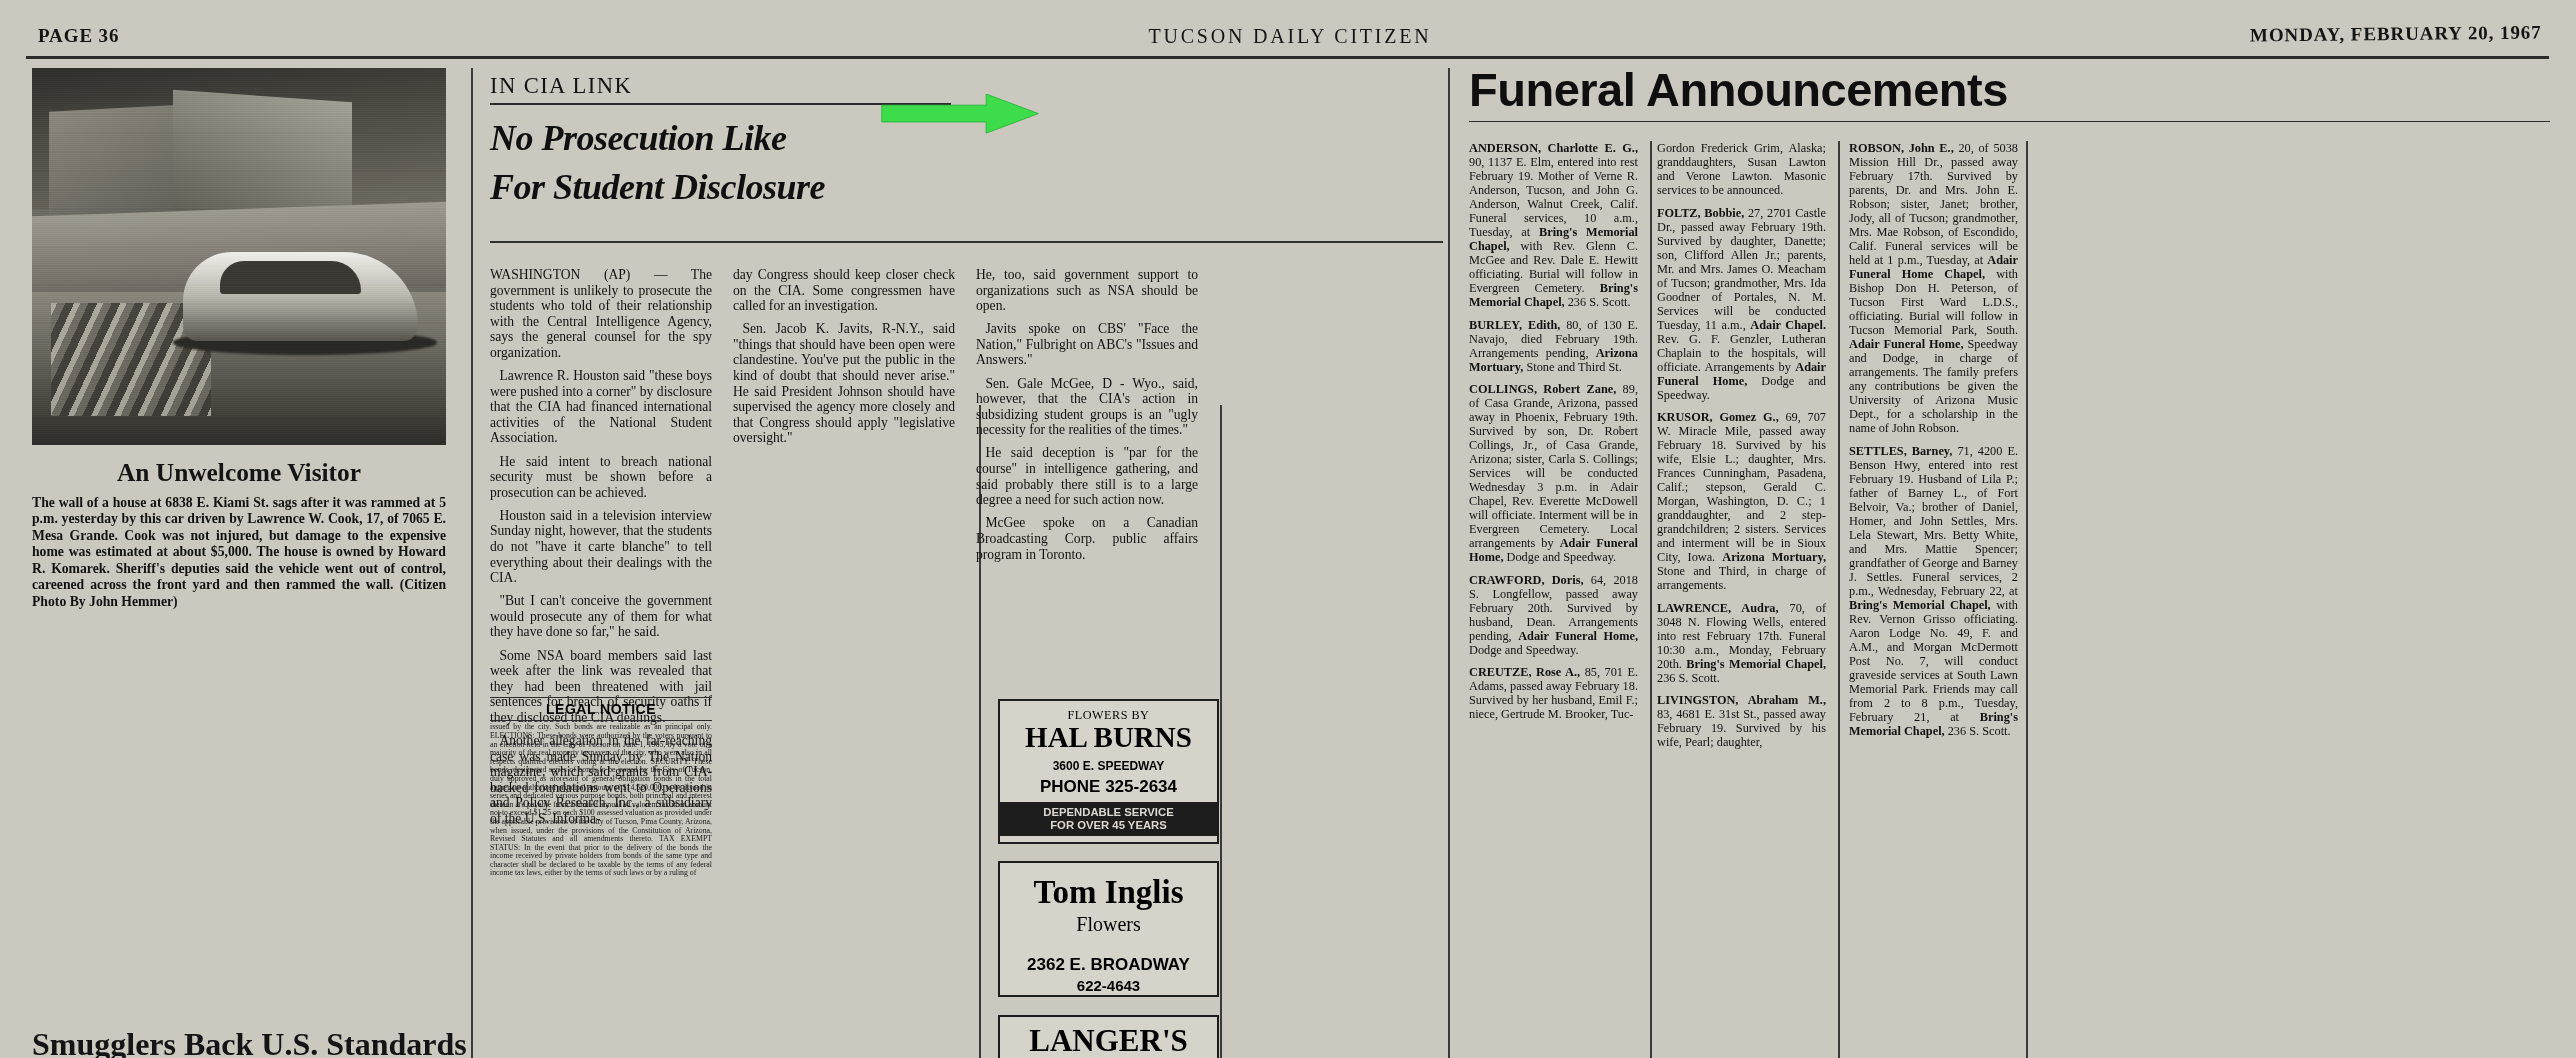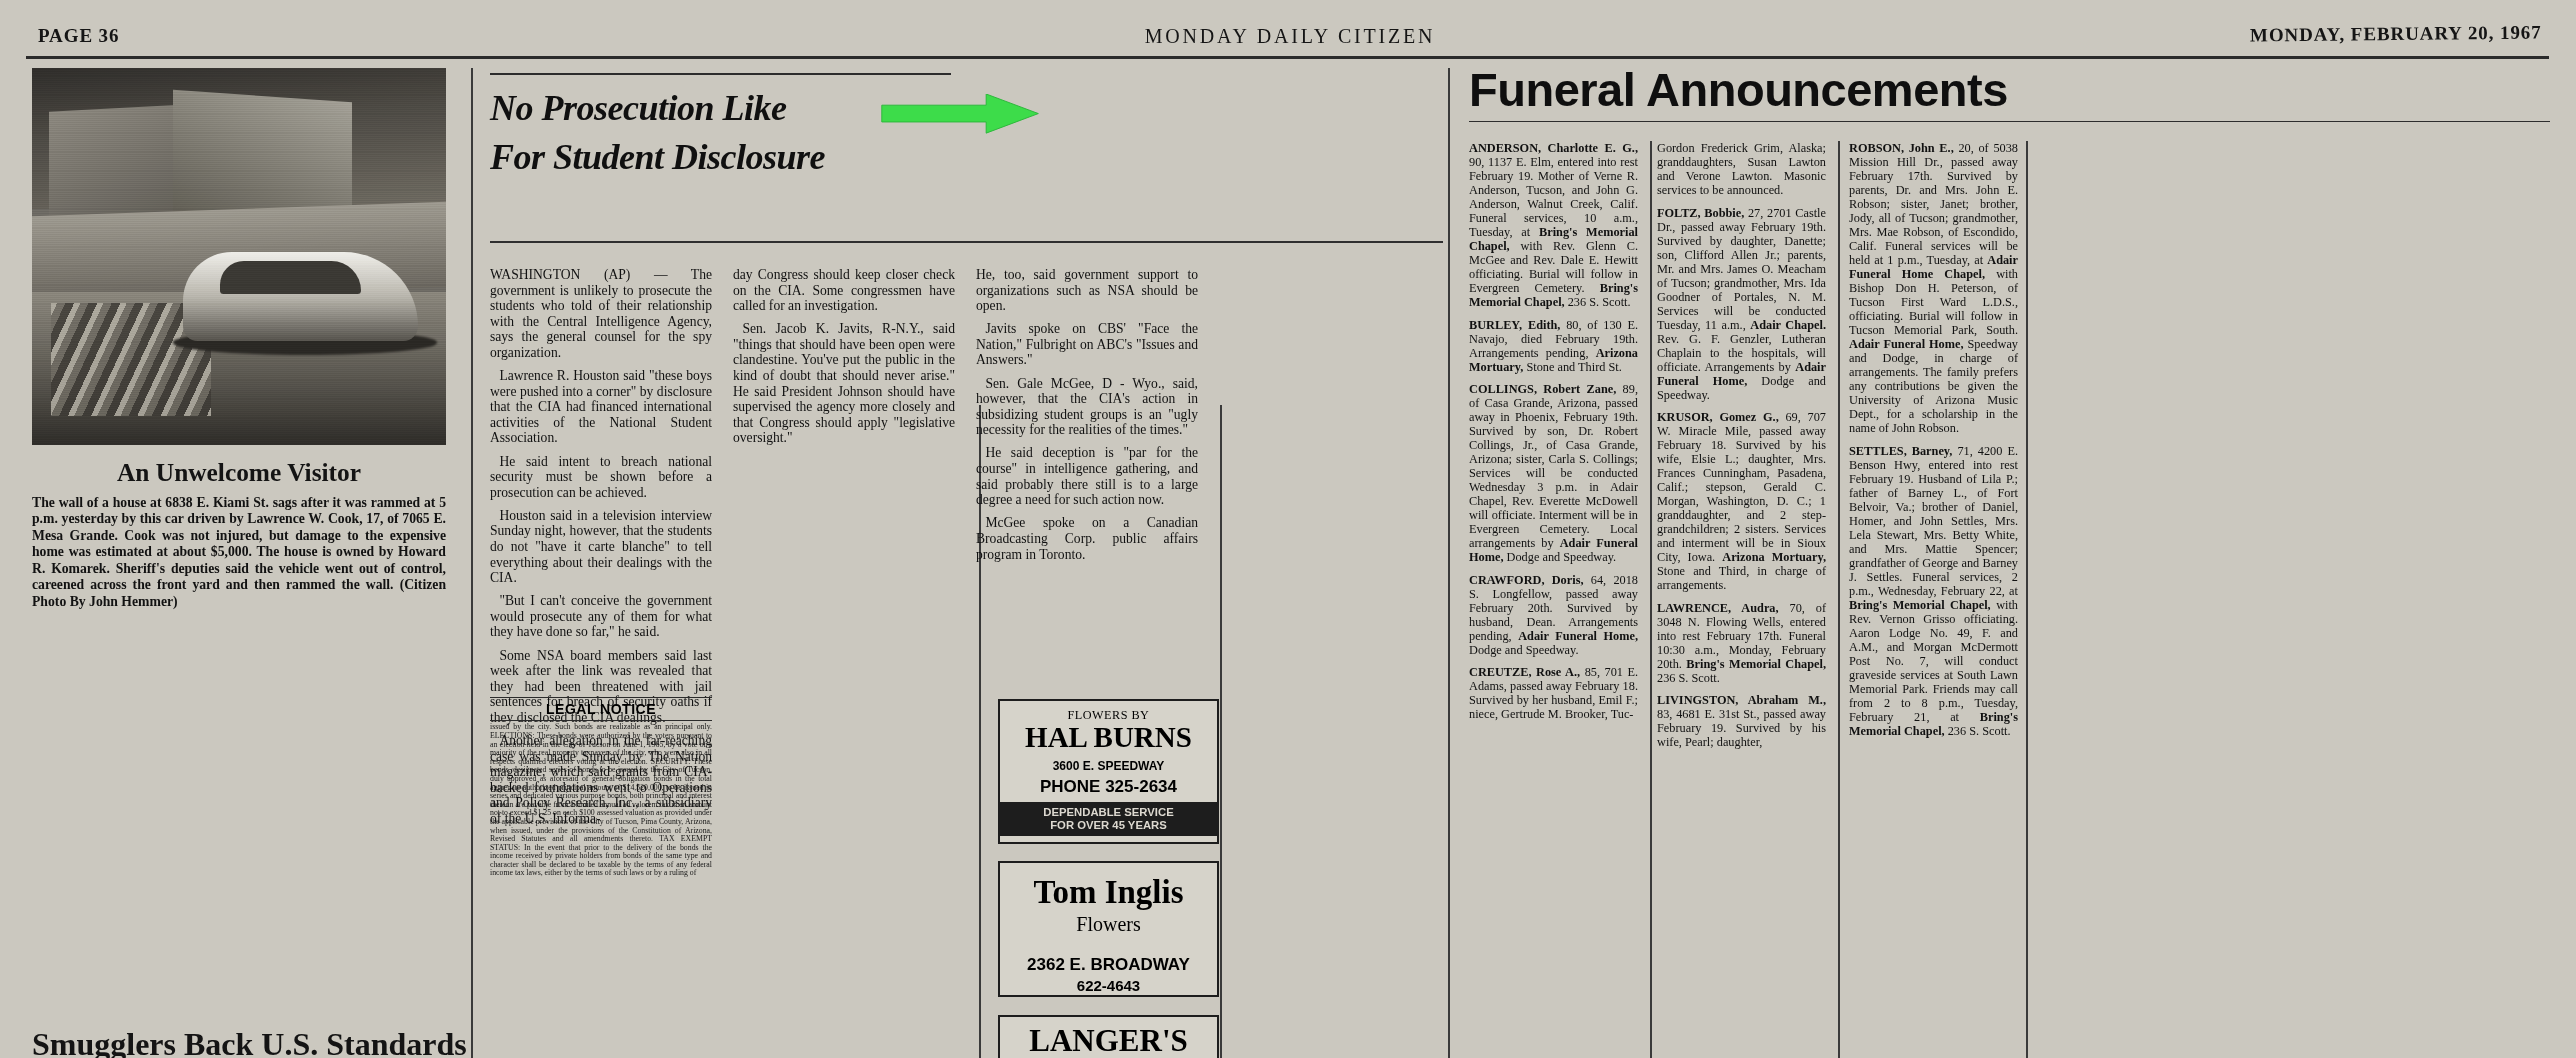--- a/index.html
+++ b/index.html
@@ -212,21 +212,21 @@
   .vr-sm1{left:979px;top:405px;height:653px;}
   .vr-sm2{left:1220px;top:405px;height:653px;}
 </style>
 </head>
 <body>
 
 <div class="page">
 
   <div class="masthead">
     <div class="mast-left">PAGE 36</div>
-    <div class="mast-center">MONDAY DAILY CITIZEN</div>
+    <div class="mast-center">TUCSON DAILY CITIZEN</div>
     <div class="mast-right">MONDAY, FEBRUARY 20, 1967</div>
   </div>
   <div class="rule-top"></div>
 
   <div class="col-rule vr-left"></div>
   <div class="col-rule vr-mid"></div>
   <div class="col-rule vr-sm1"></div>
   <div class="col-rule vr-sm2"></div>
   <div class="col-rule vr1"></div>
   <div class="col-rule vr2"></div>
@@ -244,20 +244,21 @@
       <div class="ph-car"></div>
       <div class="ph-car-win"></div>
       <div class="ph-grain"></div>
     </div>
     <div class="caption-title">An Unwelcome Visitor</div>
     <div class="caption-body">The wall of a house at 6838 E. Kiami St. sags after it was rammed at 5 p.m. yesterday by this car driven by Lawrence W. Cook, 17, of 7065 E. Mesa Grande. Cook was not injured, but damage to the expensive home was estimated at about $5,000. The house is owned by Howard R. Komarek. Sheriff's deputies said the vehicle went out of control, careened across the front yard and then rammed the wall.  (Citizen Photo By John Hemmer)</div>
   </div>
   <div class="bottom-head">Smugglers Back U.S. Standards</div>
 
   <div class="story">
+    <div class="kicker">IN CIA LINK</div>
     <div class="kicker-rule"></div>
     <div class="headline">No Prosecution Like</div>
     <div class="headline">For Student Disclosure</div>
     <div class="arrow">
       <svg width="160" height="41" viewBox="0 0 170 44">
         <polygon points="0,12 112,12 112,0 168,21 112,42 112,30 0,30" fill="#3ddc4a" stroke="#2ab639" stroke-width="1"></polygon>
       </svg>
     </div>
   </div>
   <div class="story-rule"></div>

